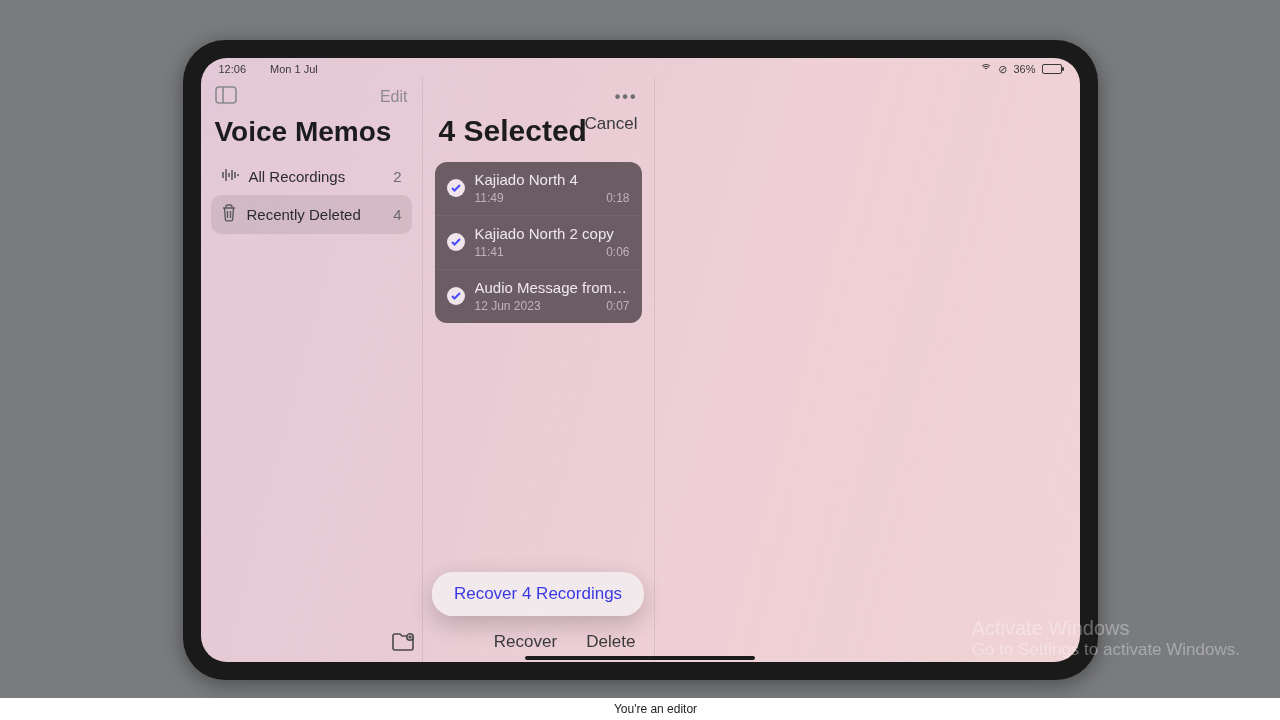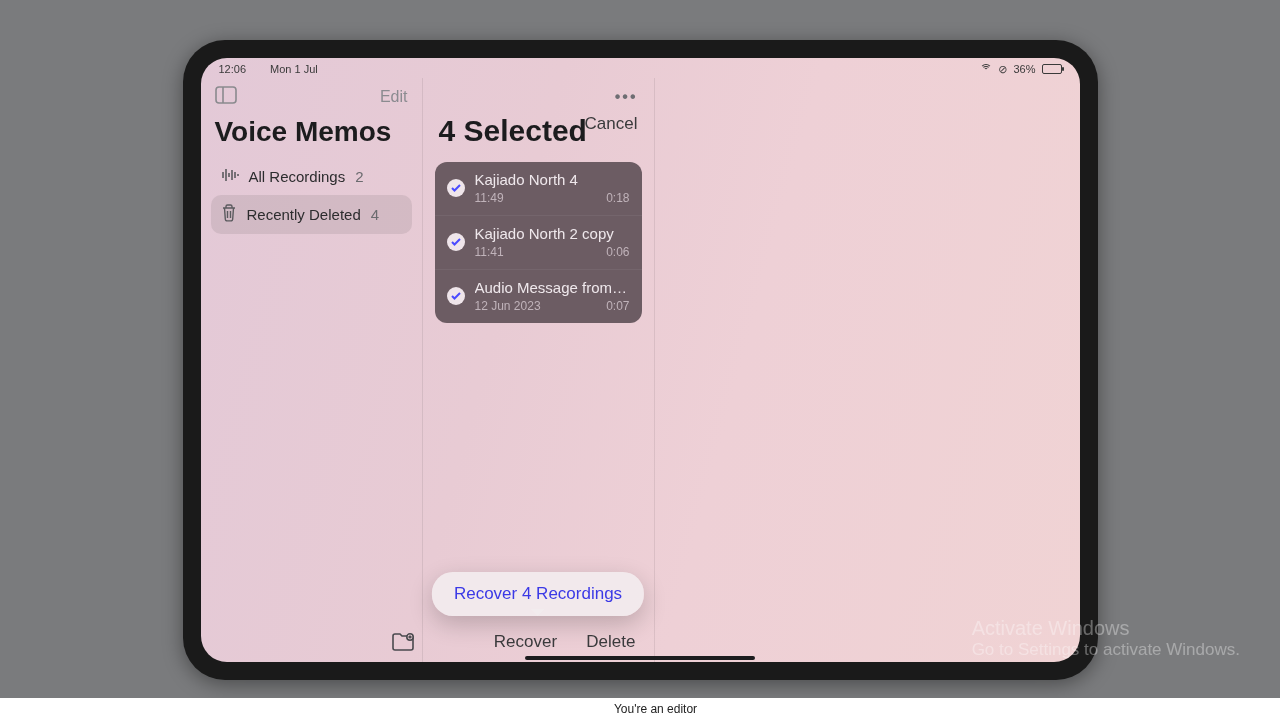--- a/index.html
+++ b/index.html
@@ -57,20 +57,21 @@
     display:flex;flex-direction:column;
   }
   .sb-head { display:flex; justify-content:space-between; align-items:center; padding: 2px 4px 8px;}
   .sb-icon svg{stroke:#8a8a8e;}
   .edit { color:#8b8b90; font-size:16px;}
   .sb-title { font-size:28px; font-weight:700; color:#1c1c1e; padding:0 4px 10px;}
   .sb-item {
     display:flex; align-items:center; gap:10px;
     padding:9px 10px; border-radius:10px;
     color:#2c2c2e; font-size:15px;
+    justify-content:space-between;
   }
   .sb-item .lbl { display:flex; align-items:center; gap:10px;}
   .sb-item.active { background: rgba(100,90,95,.14);}
   .sb-item .cnt { color:#6b6b6f; font-size:15px;}
   .mid {
     width: 232px;
     border-right: 1px solid rgba(0,0,0,.08);
     display:flex; flex-direction:column;
     position:relative;
   }

